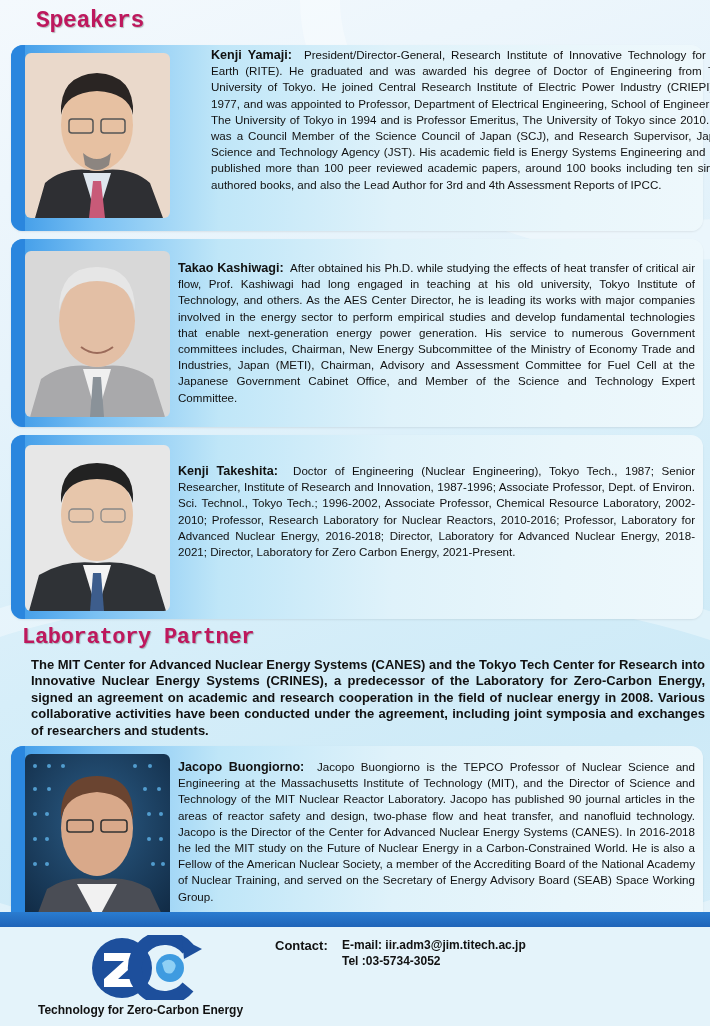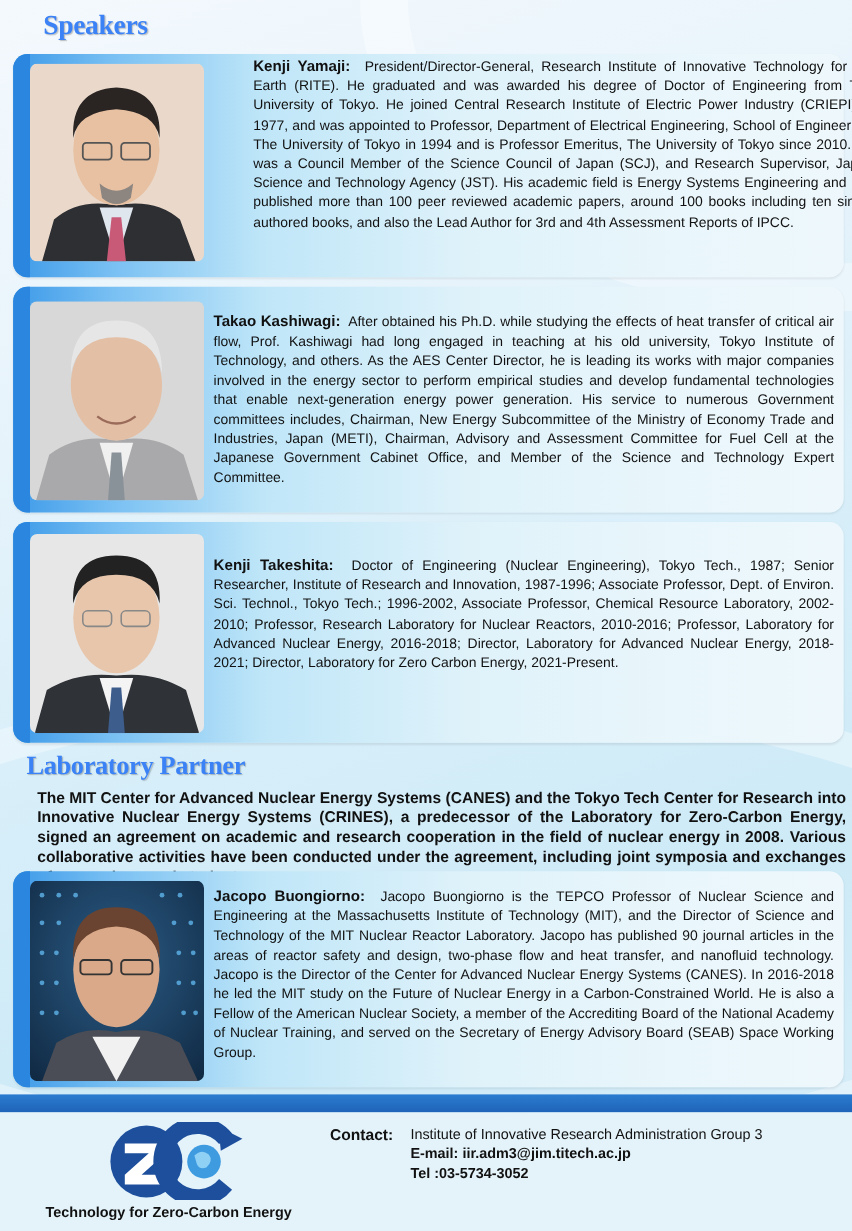--- a/index.html
+++ b/index.html
@@ -10,23 +10,23 @@
       background: linear-gradient(160deg, #f4f9fd 0%, #e6f3fb 30%, #d6eef9 55%, #cdeaf7 75%, #d8eef9 100%);
       color: #111;
     }
     .swoosh {
       position: absolute; border-radius: 50%;
       border: 40px solid rgba(255,255,255,0.35);
       pointer-events: none;
     }
     .section-title {
       position: absolute;
-      font-family: Liberation Serif, serif;
+      font-family: Liberation Mono, monospace;
       font-weight: bold;
-      color: #3b82f6;
+      color: #be185d;
       font-size: 23px;
       letter-spacing: -0.3px;
       text-shadow: 1px 1px 1px rgba(0,0,0,0.25);
     }
     .card {
       position: absolute;
       left: 11px;
       width: 692px;
       border-radius: 12px;
       background: linear-gradient(90deg, #3d9ae8 0%, #79c0f3 12%, #bfe6f8 30%, #dff2fa 55%, #e9f6fb 80%, #eef8fc 100%);
@@ -152,21 +152,21 @@
   <div class="bio" style="top:28px;">
     <span class="name">Kenji Takeshita:</span>&nbsp;
     <span>Doctor of Engineering (Nuclear Engineering), Tokyo Tech., 1987; Senior Researcher, Institute of Research and Innovation, 1987-1996; Associate Professor, Dept. of Environ. Sci. Technol., Tokyo Tech.; 1996-2002, Associate Professor, Chemical Resource Laboratory, 2002-2010; Professor, Research Laboratory for Nuclear Reactors, 2010-2016; Professor, Laboratory for Advanced Nuclear Energy, 2016-2018; Director, Laboratory for Advanced Nuclear Energy, 2018-2021; Director, Laboratory for Zero Carbon Energy, 2021-Present.</span>
   </div>
 </div>
 
 <div class="section-title" style="left:22px; top:625px; font-size:22px;">Laboratory Partner</div>
 
 <div class="partner-text">The MIT Center for Advanced Nuclear Energy Systems (CANES) and the Tokyo Tech Center for Research into Innovative Nuclear Energy Systems (CRINES), a predecessor of the Laboratory for Zero-Carbon Energy, signed an agreement on academic and research cooperation in the field of nuclear energy in 2008.  Various collaborative activities have been conducted under the agreement, including joint symposia and exchanges of researchers and students.</div>
 
-<div class="card" style="top:726px; height:180px;padding-left:17px;">
+<div class="card" style="top:746px; height:180px;padding-left:17px;">
   <div class="card-edge"></div>
   <div class="photo" style="top:8px; height:167px;">
     <svg viewBox="0 0 145 167" preserveAspectRatio="none">
       <defs>
         <radialGradient id="bgj" cx="0.5" cy="0.4" r="0.8">
           <stop offset="0" stop-color="#2b5c86"></stop>
           <stop offset="1" stop-color="#0f2740"></stop>
         </radialGradient>
       </defs>
       <rect width="145" height="167" fill="url(#bgj)"></rect>
@@ -217,16 +217,15 @@
     <path d="M98 14 A30 30 0 1 0 98 52" fill="none" stroke="#1d4f9c" stroke-width="14"></path>
     <path d="M92 4 L112 14 L94 24 Z" fill="#1d4f9c"></path>
     <circle cx="80" cy="33" r="14" fill="#3e9be0"></circle>
     <path d="M72 28 Q78 22 84 27 Q88 32 82 38 Q76 40 74 35 Z" fill="#8fd0f5"></path>
   </svg>
 </div>
 <div class="logo-caption">Technology for Zero-Carbon Energy</div>
 
 <div class="contact-label">Contact:</div>
 <div class="contact-lines">
-  <div>Institute of Innovative Research Administration Group 3</div>
   <div class="bold">E-mail: iir.adm3@jim.titech.ac.jp</div>
   <div class="bold">Tel :03-5734-3052</div>
 </div>
 
 </body></html>

